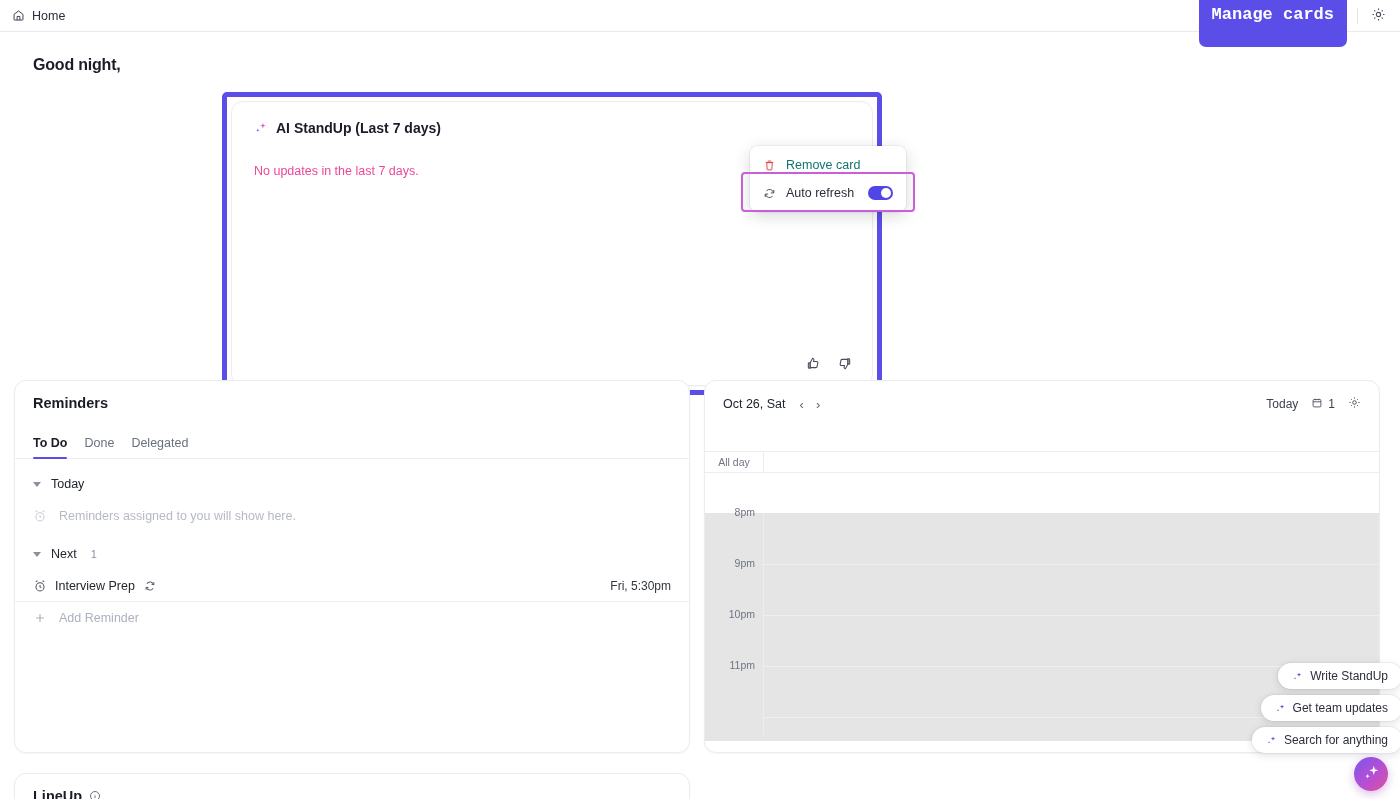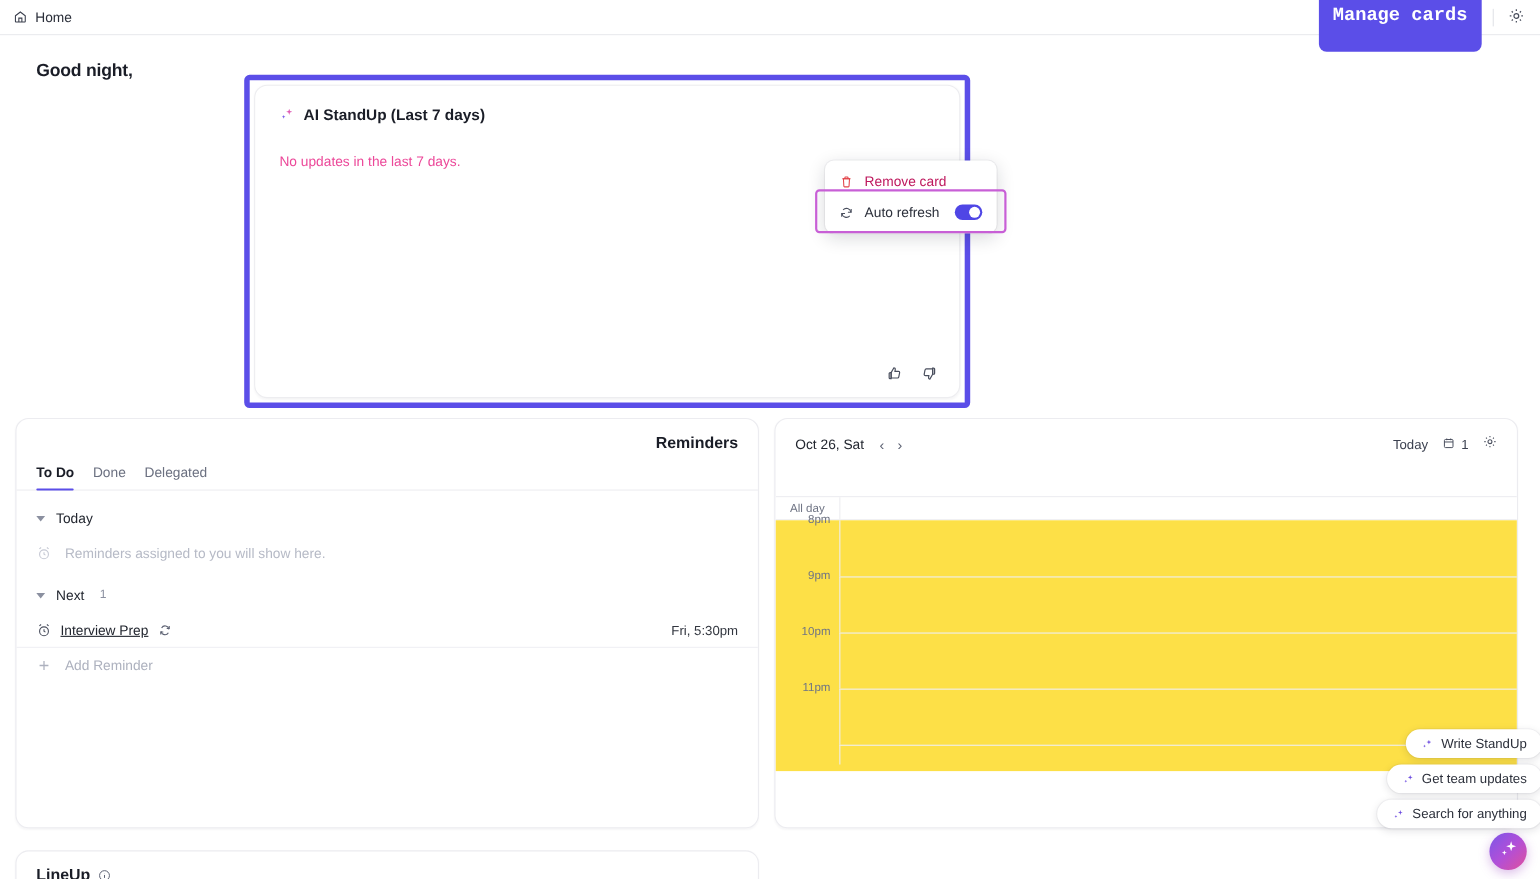--- a/index.html
+++ b/index.html
@@ -31,21 +31,21 @@
   .gear-btn { width:20px;height:20px; display:flex;align-items:center;justify-content:center; cursor:pointer; background:none;border:none;}
 
   
   .greeting {
     position:absolute; left:33px; top:56px;
     font-size:16px; font-weight:bold; color:#1a1d27; letter-spacing:-0.2px;
   }
 
   
   .standup-wrap {
-    position:absolute; left:222px; top:68px; width:660px; height:303px;
+    position:absolute; left:222px; top:92px; width:660px; height:303px;
     border:5px solid #5b4ee8; border-radius:5px; background:#fff;
     padding:4px;
   }
   .standup-card {
     position:relative; width:100%; height:100%;
     background:#fff; border:1px solid #ededf0; border-radius:12px;
     box-shadow: 0 1px 2px rgba(16,20,40,.04);
     padding:18px 22px;
   }
   .standup-title { display:flex; align-items:center; gap:8px; font-size:14px; font-weight:bold; color:#1a1d27;}
@@ -61,21 +61,21 @@
   .menu {
     position:absolute; left:750px; top:146px; width:156px;
     background:#fff; border-radius:8px;
     box-shadow: 0 4px 16px rgba(20,22,40,.16), 0 0 0 1px rgba(20,22,40,.05);
     padding:5px 0; z-index:5;
   }
   .menu-item {
     display:flex; align-items:center; gap:10px;
     padding:7px 13px; font-size:12.5px; cursor:pointer; white-space:nowrap;
   }
-  .menu-item.danger { color:#be185d; }
+  .menu-item.danger { color:#0f766e; }
   .menu-item.refresh { color:#2b2f3a; justify-content:flex-start; }
   .menu-ico { width:13px; height:13px; flex:none; display:block; }
   .menu-label { flex:1; }
   .toggle {
     width:25px; height:14px; border-radius:8px; background:#4f46e5;
     position:relative; flex:none; cursor:pointer;
   }
   .toggle .knob {
     position:absolute; right:2px; top:2px; width:10px; height:10px;
     border-radius:50%; background:#fff;
@@ -89,23 +89,23 @@
   .panel {
     position:absolute; background:#fff;
     border:1px solid #ececf0; border-radius:12px;
     box-shadow: 0 1px 2px rgba(16,20,40,.04);
   }
   .panel-reminders { left:14px; top:380px; width:676px; height:373px; }
   .panel-calendar  { left:704px; top:380px; width:676px; height:373px; overflow:hidden;}
   .panel-lineup    { left:14px; top:773px; width:676px; height:90px; }
 
   .panel-title { font-size:14.5px; font-weight:bold; color:#1a1d27; }
-  .rem-head { padding:14px 18px 0 18px;text-align:right; }
-
-  .tabs { display:flex; gap:17px; padding:0 18px; margin-top:12px; border-bottom:1px solid #ededf1; }
+  .rem-head { padding:14px 18px 0 18px; }
+
+  .tabs { display:flex; gap:17px; padding:0 18px; margin-top:25px; border-bottom:1px solid #ededf1; }
   .tab { font-size:12.5px; color:#6b7080; padding-bottom:8px; cursor:pointer; position:relative; }
   .tab.active { color:#1a1d27; font-weight:bold; }
   .tab.active::after {
     content:""; position:absolute; left:0; right:0; bottom:-1px; height:2px; background:#5b4ee8; border-radius:2px;
   }
 
   .group-head {
     display:flex; align-items:center; gap:10px;
     padding:0 18px; height:34px; font-size:12.5px; color:#22262f; cursor:pointer;
   }
@@ -115,21 +115,21 @@
   .group-count { font-size:11px; color:#8c91a1; margin-left:4px; }
 
   .empty-row {
     display:flex; align-items:center; gap:12px; padding:0 18px; height:30px;
     font-size:12.5px; color:#b6bac6;
   }
   .rem-row {
     display:flex; align-items:center; padding:0 18px; height:31px;
     font-size:12.5px; color:#22262f; border-bottom:1px solid #f0f0f4;
   }
-  .rem-row .name { display:flex; align-items:center; gap:8px; flex:1;text-decoration:underline; }
+  .rem-row .name { display:flex; align-items:center; gap:8px; flex:1; }
   .rem-row .time { font-size:12px; color:#32363f; }
   .add-row {
     display:flex; align-items:center; gap:12px; padding:0 18px; height:32px;
     font-size:12.5px; color:#adb1be; cursor:pointer;
   }
   .ico16 { width:14px; height:14px; display:block; flex:none; }
 
   
   .cal-head { padding:14px 18px 0 18px; }
   .cal-sub {
@@ -144,21 +144,21 @@
   .cal-today { font-size:12px; color:#3c4150; cursor:pointer; }
   .cal-count { display:flex; align-items:center; gap:5px; font-size:12px; color:#3c4150; cursor:pointer;}
 
   .cal-grid { position:absolute; left:0; top:70px; right:0; bottom:0; }
   .allday {
     display:flex; height:22px; border-top:1px solid #ededf1; border-bottom:1px solid #ededf1;
     background:#fff;
   }
   .allday .lbl { width:58px; display:flex;align-items:center;justify-content:center; font-size:10.5px; color:#6f7484; }
   .allday .cell { flex:1; border-left:1px solid #ededf1; }
-  .slots { position:relative; background:#fde047; height:228px; }
+  .slots { position:relative; background:#e5e5e5; height:228px;margin-top:40px; }
   .slot { display:flex; height:51px; position:relative; }
   .slot .lbl {
     width:58px; position:relative;
   }
   .slot .lbl span {
     position:absolute; right:8px; top:-7px; font-size:10.5px; color:#6f7484;
   }
   .slot .cell { flex:1; border-left:1px solid #ededf1; border-top:1px solid #efeff2; }
   .slot:first-child .cell { border-top:none; }
   .slots-tail { height:18px; display:flex; }

